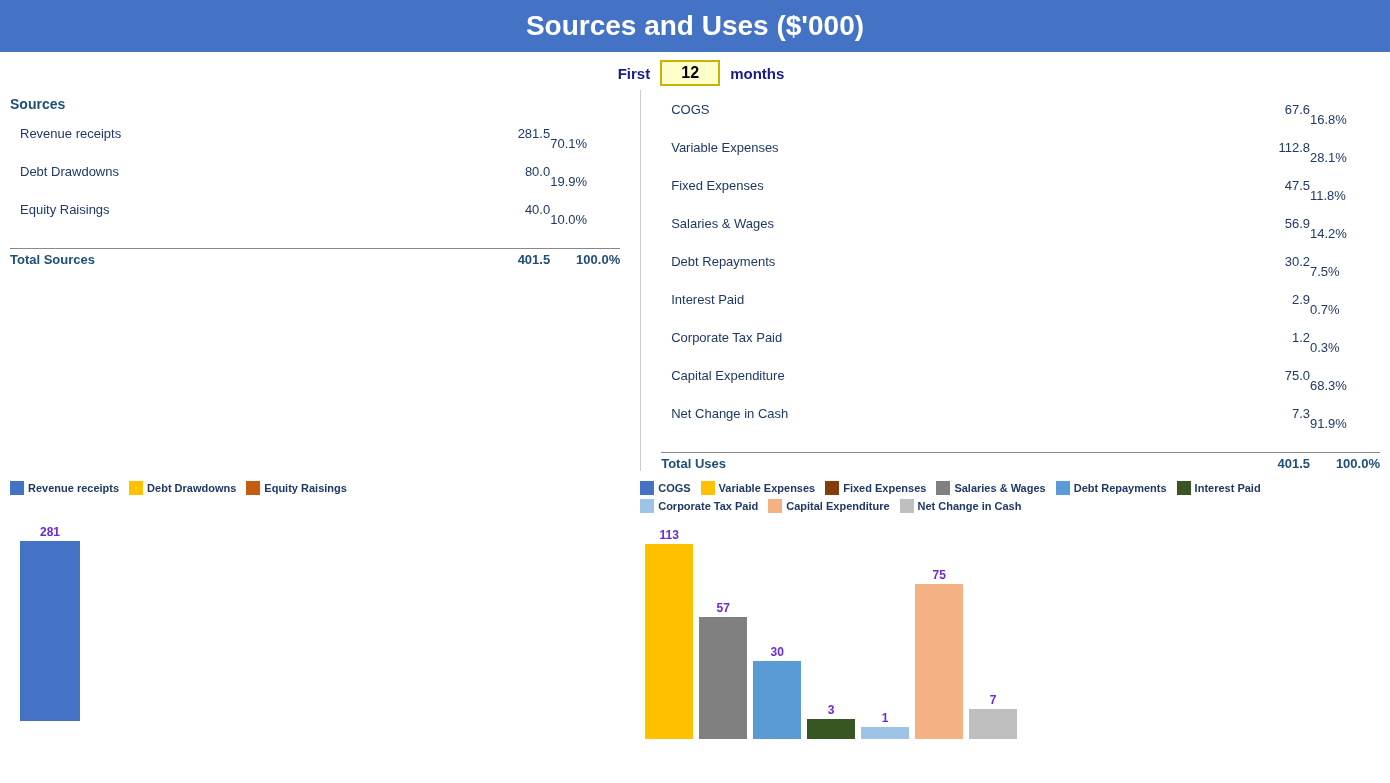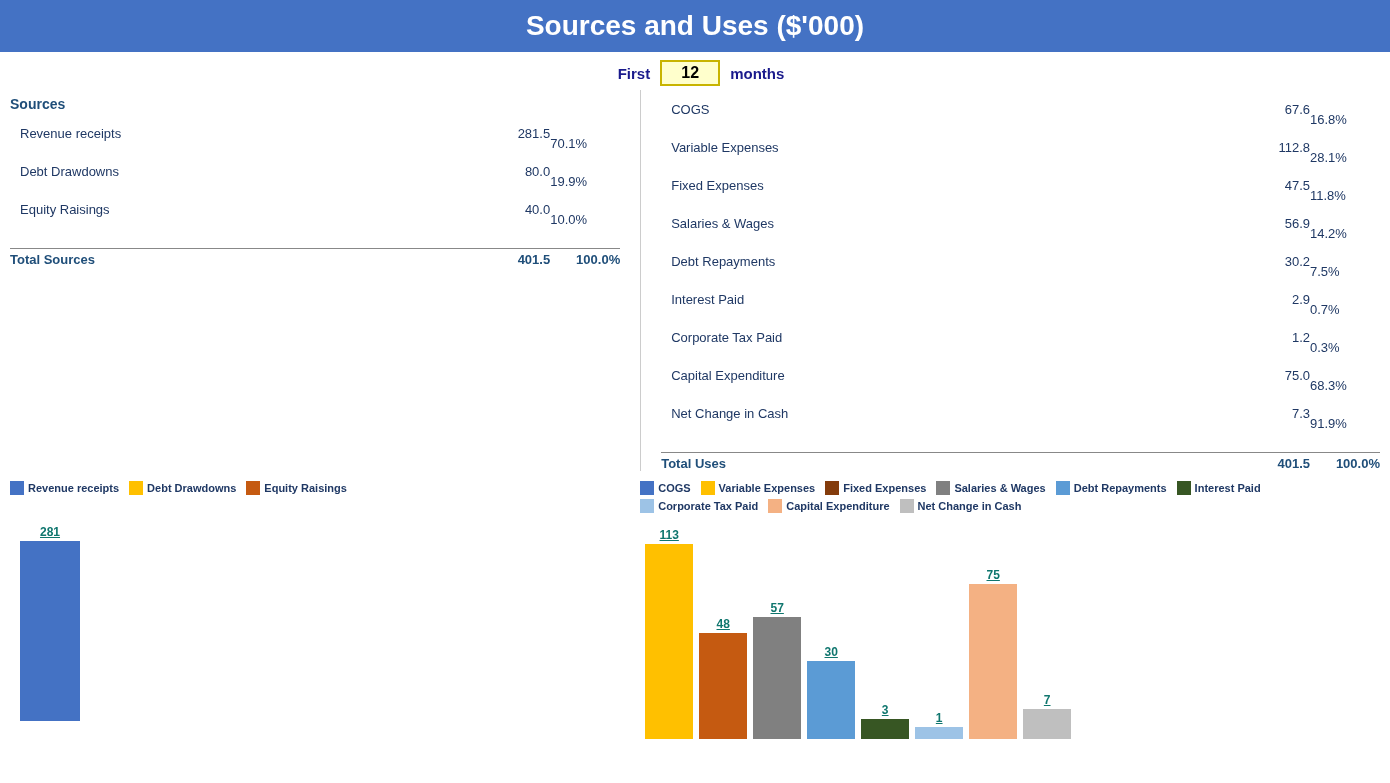--- a/index.html
+++ b/index.html
@@ -129,23 +129,22 @@
 
     .bar-group {
       display: flex;
       flex-direction: column;
       align-items: center;
     }
 
     .bar-val {
       font-size: 12px;
       font-weight: bold;
-      color: #0f766e;
+      color: #6d28d9;
       margin-bottom: 2px;
-      text-decoration: underline;
     }
 
     .bar {
       width: 60px;
       display: block;
     }
 
     
     .right-bars-container {
       display: flex;
@@ -325,24 +324,20 @@
           <span class="legend-box" style="background:#BFBFBF"></span>
           <span>Net Change in Cash</span>
         </div>
       </div>
     <div class="right-bars-container" id="right-bars">
         <div class="right-bar-group">
     <span class="bar-val">113</span>
     <div class="right-bar" style="height:195px;background:#FFC000"></div>
   </div>
         <div class="right-bar-group">
-    <span class="bar-val">48</span>
-    <div class="right-bar" style="height:106px;background:#C55A11"></div>
-  </div>
-        <div class="right-bar-group">
     <span class="bar-val">57</span>
     <div class="right-bar" style="height:122px;background:#808080"></div>
   </div>
         <div class="right-bar-group">
     <span class="bar-val">30</span>
     <div class="right-bar" style="height:78px;background:#5B9BD5"></div>
   </div>
         <div class="right-bar-group">
     <span class="bar-val">3</span>
     <div class="right-bar" style="height:20px;background:#375623"></div>

